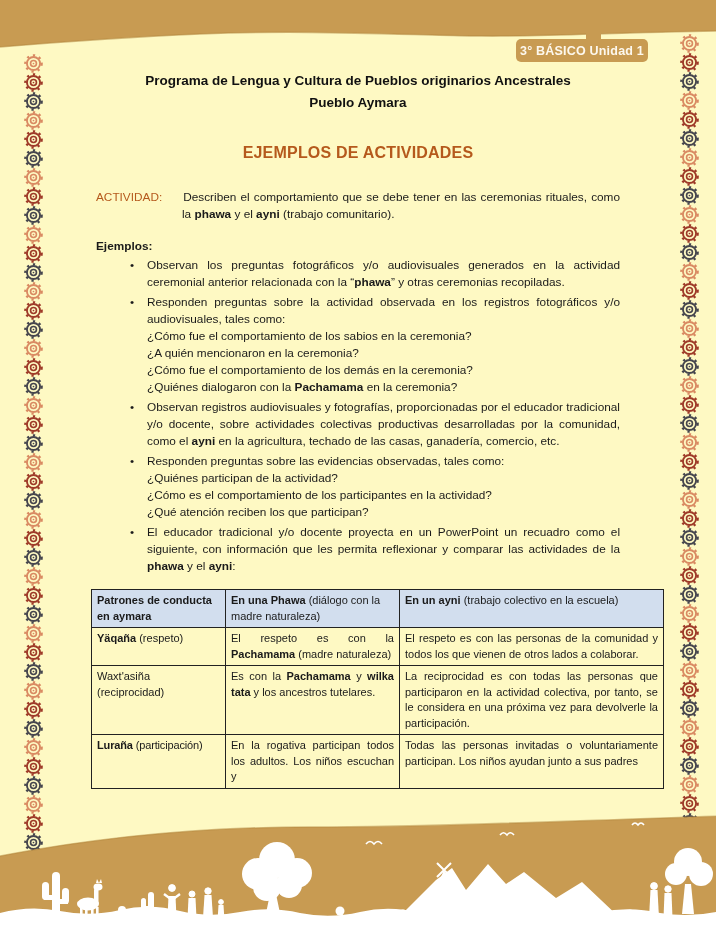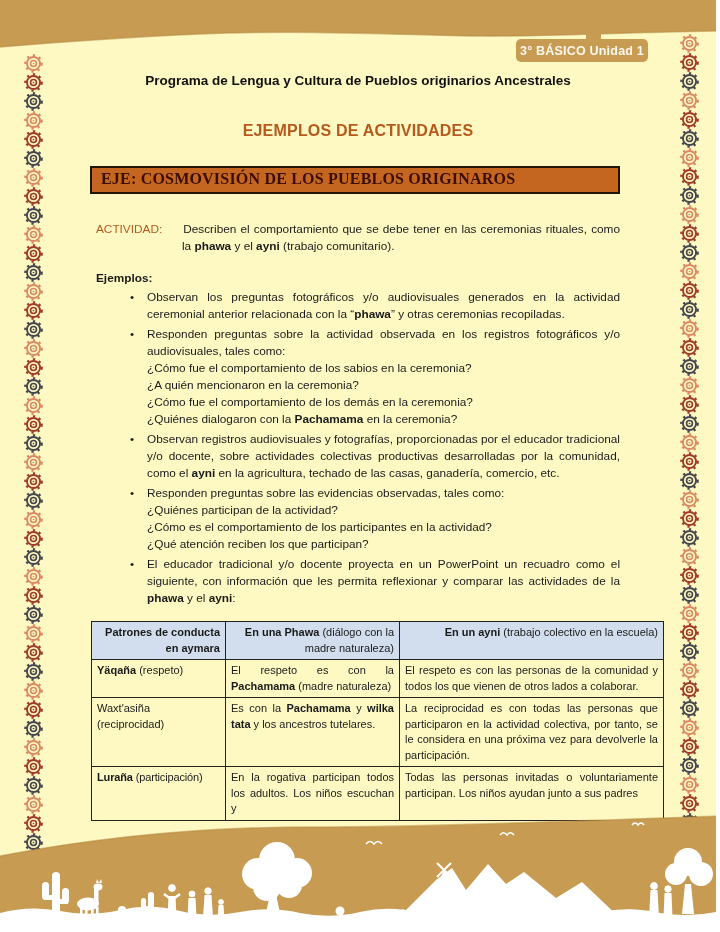--- a/index.html
+++ b/index.html
@@ -38,21 +38,21 @@
   .bullet-marker{width:17px;flex:0 0 17px;}
   .bullet-text{flex:1;text-align:justify;}
   .question-line{margin-left:51px;}
   .b{font-weight:bold;}
 
   
   table.compare{margin-top:14px;margin-left:-5px;border-collapse:collapse;width:572px;
       font-size:11px;line-height:15.5px;table-layout:fixed;}
   table.compare td,table.compare th{border:1px solid #222;padding:3px 5px;vertical-align:top;
       text-align:left;font-weight:normal;}
-  table.compare th{background:var(--table-header-bg);text-align:right;}
+  table.compare th{background:var(--table-header-bg);}
   .cell-justify{text-align:justify !important;}
   .pre-line{white-space:pre-line;}
   .nowrap{white-space:nowrap;letter-spacing:-0.15px;}
 
   
   .footer{position:absolute;left:0;bottom:0;width:720px;height:122px;z-index:3;}
 </style>
 </head>
 <body>
 
@@ -330,25 +330,25 @@
       </svg>
       <svg class="motif" viewBox="0 0 20 20" style="color: rgb(69, 69, 77);">
         <use href="#gear"></use>
       </svg>
     </div>
 
   <div class="content">
 
     <div class="doc-title">
       <div>Programa de Lengua y Cultura de Pueblos originarios Ancestrales</div>
+      <div>Pueblo Aymara</div>
     </div>
 
     <div class="section-heading">EJEMPLOS DE ACTIVIDADES</div>
 
-    <div class="eje-banner">EJE: COSMOVISIÓN DE LOS PUEBLOS ORIGINAROS</div>
 
     <div class="activity">
       <span class="activity-label">ACTIVIDAD:</span><span><span>Describen el comportamiento que se debe tener en las ceremonias rituales, como la </span><span class="b">phawa</span><span> y el </span><span class="b">ayni</span><span> (trabajo comunitario).</span></span>
     </div>
 
     <div class="examples-label">Ejemplos:</div>
 
     <div class="bullets">
 
       <div class="bullet">

